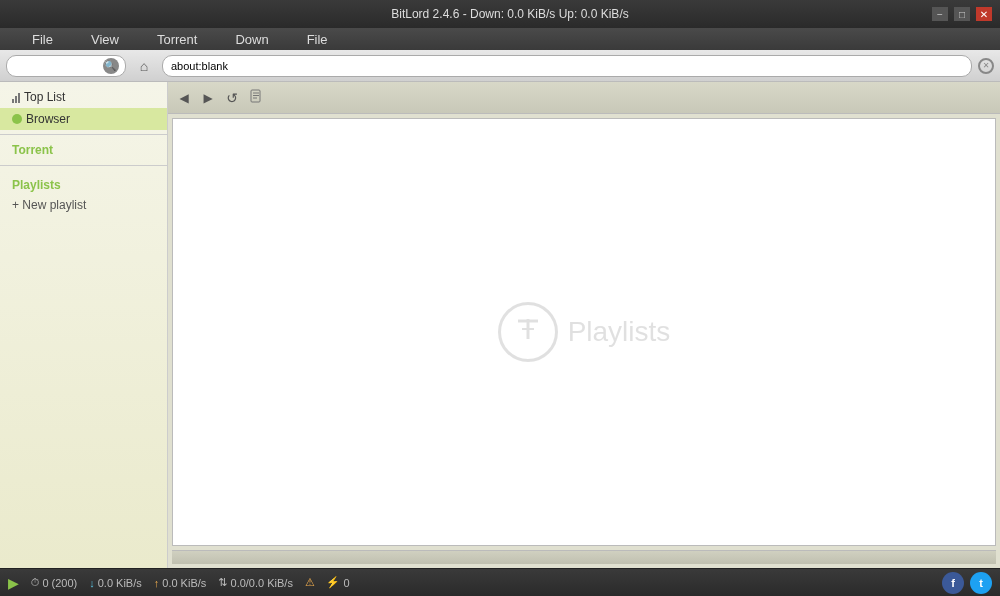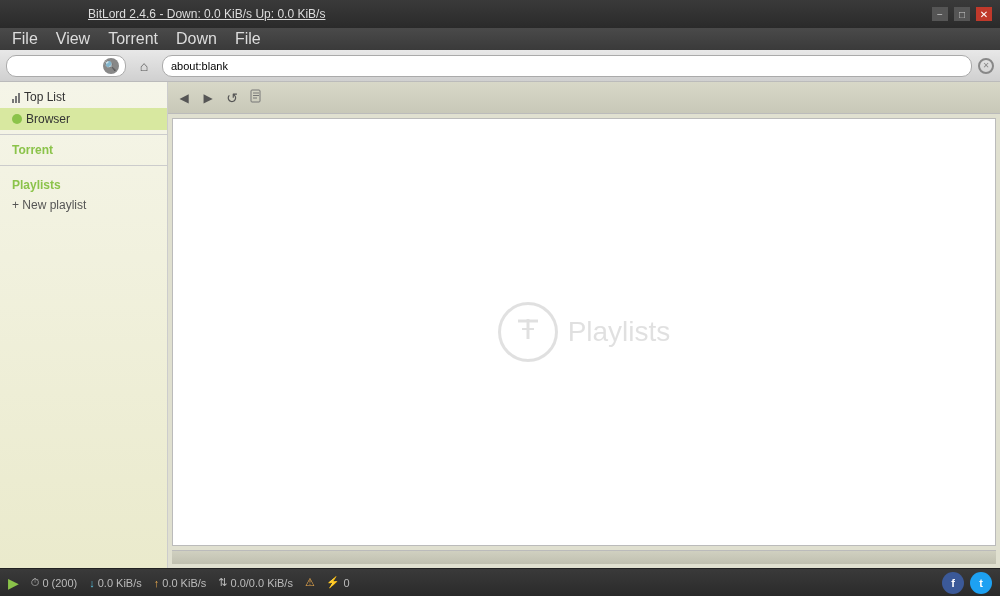--- a/index.html
+++ b/index.html
@@ -19,23 +19,23 @@
       background: linear-gradient(to bottom, #3a3a3a, #2a2a2a);
       display: flex;
       align-items: center;
       justify-content: space-between;
       padding: 0 8px;
       color: #ccc;
       font-size: 12px;
     }
     #titlebar-title {
       flex: 1;
+      text-align: center;
       font-size: 12px;
       color: #ddd;
-      text-decoration: underline;
     }
     .titlebar-controls {
       display: flex;
       gap: 6px;
     }
     .titlebar-btn {
       width: 16px;
       height: 14px;
       background: #555;
       border: none;
@@ -52,23 +52,24 @@
       width: 100%;
       height: 22px;
       background: linear-gradient(to bottom, #4a4a4a, #3a3a3a);
       display: flex;
       align-items: center;
       padding: 0 4px;
       gap: 2px;
     }
     .menu-item {
       color: #ddd;
-      font-size: 16px;
+      font-size: 13px;
       padding: 2px 8px;
       cursor: pointer;
+      margin-left: 20px;
     }
 
     
     #toolbar {
       width: 100%;
       height: 32px;
       background: linear-gradient(to bottom, #e8e8e8, #d0d0d0);
       display: flex;
       align-items: center;
       padding: 0 6px;

